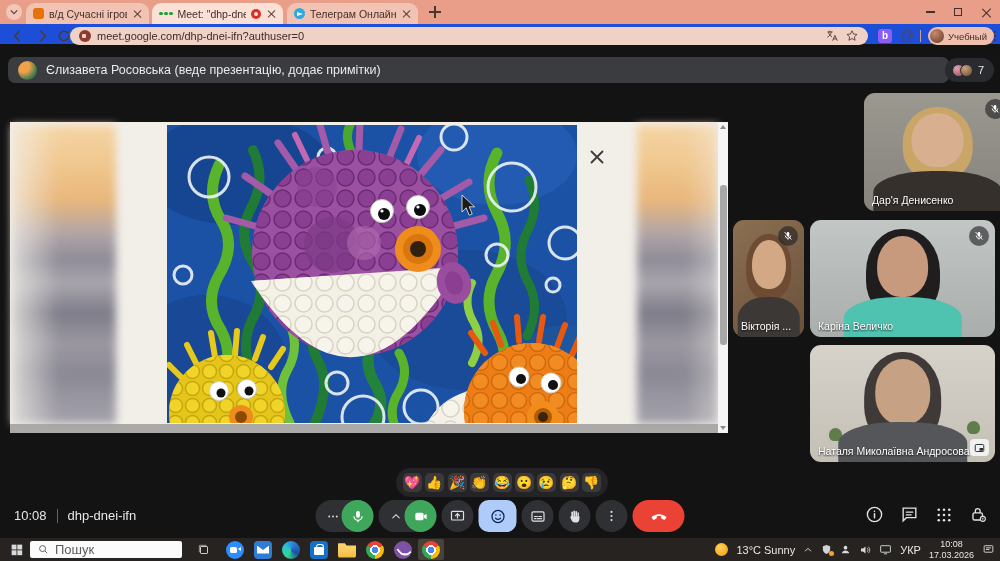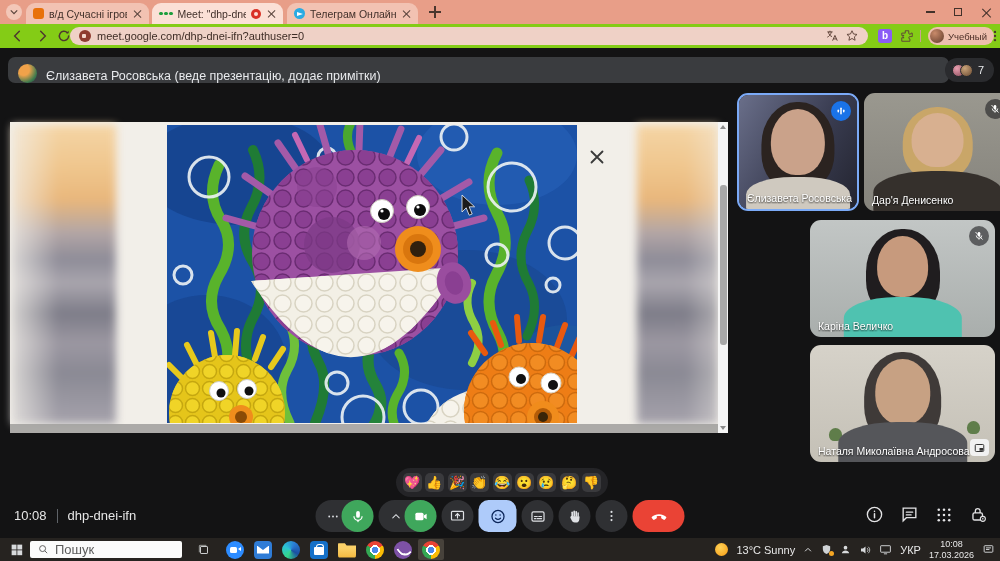--- a/index.html
+++ b/index.html
@@ -34,42 +34,42 @@
   .newtab{position:absolute;left:428px;top:5px;width:14px;height:14px;}
   .newtab::before,.newtab::after{content:"";position:absolute;background:#4a362e;}
   .newtab::before{left:6px;top:1px;width:2px;height:12px;}
   .newtab::after{left:1px;top:6px;width:12px;height:2px;}
   .wctl{position:absolute;top:0;height:24px;width:28px;display:grid;place-items:center;}
   .wmin{right:56px;} .wmax{right:28px;} .wclose{right:0;}
   .wmin i{width:9px;height:1.6px;background:#42312a;display:block;}
   .wmax i{width:8px;height:8px;border:1.4px solid #42312a;display:block;}
   .wclose .xicon::before,.wclose .xicon::after{background:#42312a;height:12px;left:5px;}
 
-  .toolbar{position:absolute;left:0;top:24px;width:1000px;height:32px;background:#84cc16;}
+  .toolbar{position:absolute;left:0;top:24px;width:1000px;height:20px;background:#1d4ed8;}
   .navic{position:absolute;top:4px;width:16px;height:16px;color:#4e382f;}
   .addr{position:absolute;left:70px;top:3px;width:798px;height:18px;border-radius:9px;
     background:#efd1c6;display:flex;align-items:center;gap:6px;padding:0 9px;}
   .meetfav{width:12px;height:12px;border-radius:50%;background:#8e3b2f;position:relative;flex:0 0 auto;}
   .meetfav::after{content:"";position:absolute;left:3px;top:4px;width:4px;height:4px;background:#f2d6cc;border-radius:1px;}
   .url{font-size:11px;color:#3e2d26;flex:1;white-space:nowrap;overflow:hidden;}
   .addr .ric{color:#5f4339;flex:0 0 auto;}
   .ext-b{position:absolute;left:878px;top:5px;width:14px;height:14px;border-radius:3px;background:#8b5cf6;
     color:#fff;font-size:10px;font-weight:bold;text-align:center;line-height:14px;}
   .puzzle{position:absolute;left:900px;top:5px;color:#5f4339;}
   .vsep{position:absolute;left:920px;top:6px;width:1px;height:12px;background:#caa093;}
   .profile{position:absolute;left:928px;top:3px;height:18px;border-radius:9px;background:#eebfae;
     display:flex;align-items:center;gap:4px;padding:0 7px 0 2px;}
   .pava{width:14px;height:14px;border-radius:50%;background:radial-gradient(circle at 35% 30%,#c98a6a,#5e3a2a);}
   .profile span{font-size:9.5px;color:#4a2e26;}
   .kebab{position:absolute;left:988px;top:5px;color:#4a362e;}
 
   
   .meetbg{position:absolute;left:0;top:48px;width:1000px;height:490px;background:#131314;}
   .banner{position:absolute;left:8px;top:9px;width:941px;height:26px;border-radius:7px;background:#3a3c3f;
-    display:flex;align-items:flex-end;gap:9px;padding:0 10px;}
+    display:flex;align-items:center;gap:9px;padding:0 10px;}
   .banner .bava{width:19px;height:19px;border-radius:50%;
     background:radial-gradient(circle at 30% 30%,#f0a24a 30%,#3d7a4e 70%,#27343c);}
   .banner span{font-size:12.5px;color:#e8eaed;}
   .countpill{position:absolute;left:945px;top:10px;width:49px;height:24px;border-radius:12px;background:#2a2b2e;
     display:flex;align-items:center;padding:0 7px;}
   .mini1,.mini2{width:13px;height:13px;border-radius:50%;border:1px solid #2a2b2e;}
   .mini1{background:radial-gradient(circle at 35% 30%,#e8a0b0,#8a4a5a);}
   .mini2{background:radial-gradient(circle at 35% 30%,#c9a37a,#6a4a30);margin-left:-5px;}
   .countpill b{font-size:11px;color:#e8eaed;font-weight:normal;margin-left:5px;}
 
@@ -405,55 +405,54 @@
       </div>
       <div class="blur blurR"></div>
       <div class="vtrack">
         <i class="varr up"></i>
         <div class="vthumb"></div>
         <i class="varr dn"></i>
       </div>
       <div class="hbar"></div>
     </div>
 
-    <div class="tile speaking" style="left:737px;top:45px;width:122px;height:118px;">
-      <div class="scene" style="--bg:linear-gradient(120deg,#6a6f8a,#3a3d52 55%,#23242f);">
-        <div class="hair" style="--hair:#2b2320;width:62%;height:78%;top:6%;"></div>
-        <div class="face" style="--skin:#caa28a;width:46%;height:58%;top:12%;"></div>
-        <div class="torso" style="--shirt:#cfc9bf;height:34%;"></div>
-      </div>
-      <div class="badge sound">
-        <svg width="12" height="12" viewBox="0 0 24 24">
-            <g fill="#fff">
-              <rect x="5" y="9" width="3" height="6" rx="1.5"></rect>
-              <rect x="10.5" y="5" width="3" height="14" rx="1.5"></rect>
-              <rect x="16" y="9" width="3" height="6" rx="1.5"></rect>
-            </g>
-          </svg>
-      </div>
-      <span class="pname">Єлизавета Росовська</span>
-    </div>
 
     <div class="tile" style="left:864px;top:45px;width:147px;height:118px;">
       <div class="scene" style="--bg:linear-gradient(#9a988f,#85837c);">
         <div class="hair" style="--hair:#c9a668;width:48%;height:62%;"></div>
         <div class="face" style="--skin:#d8b090;"></div>
         <div class="torso" style="--shirt:#35302c;"></div>
       </div>
       <div class="badge mute">
         <svg width="12" height="12" viewBox="0 0 24 24">
             <rect x="9.5" y="4" width="5" height="9" rx="2.5" fill="#fff"></rect>
             <path d="M6.5,11a5.5,5.5 0 0 0 11,0" fill="none" stroke="#fff" stroke-width="1.8"></path>
             <rect x="11.2" y="16" width="1.6" height="3.5" fill="#fff"></rect>
             <line x1="5" y1="4" x2="19" y2="19" stroke="#fff" stroke-width="1.8"></line>
           </svg>
       </div>
       <span class="pname">Дар'я Денисенко</span>
     </div>
 
+    <div class="tile" style="left:733px;top:172px;width:71px;height:117px;">
+      <div class="scene" style="--bg:linear-gradient(140deg,#8a6f52,#6b513b);">
+        <div class="hair" style="--hair:#6e4c34;width:64%;height:56%;"></div>
+        <div class="face" style="--skin:#d3a985;width:48%;height:42%;"></div>
+        <div class="torso" style="--shirt:#3c3835;"></div>
+      </div>
+      <div class="badge mute">
+        <svg width="12" height="12" viewBox="0 0 24 24">
+            <rect x="9.5" y="4" width="5" height="9" rx="2.5" fill="#fff"></rect>
+            <path d="M6.5,11a5.5,5.5 0 0 0 11,0" fill="none" stroke="#fff" stroke-width="1.8"></path>
+            <rect x="11.2" y="16" width="1.6" height="3.5" fill="#fff"></rect>
+            <line x1="5" y1="4" x2="19" y2="19" stroke="#fff" stroke-width="1.8"></line>
+          </svg>
+      </div>
+      <span class="pname">Вікторія ...</span>
+    </div>
 
     <div class="tile" style="left:810px;top:172px;width:185px;height:117px;">
       <div class="scene" style="--bg:linear-gradient(#c2c6c5,#a9aeac);">
         <div class="hair" style="--hair:#201d1f;width:40%;height:76%;top:8%;"></div>
         <div class="face" style="--skin:#c79a7d;width:28%;height:52%;top:14%;"></div>
         <div class="torso" style="--shirt:#4fc2b0;width:64%;"></div>
       </div>
       <div class="badge mute">
         <svg width="12" height="12" viewBox="0 0 24 24">
             <rect x="9.5" y="4" width="5" height="9" rx="2.5" fill="#fff"></rect>

